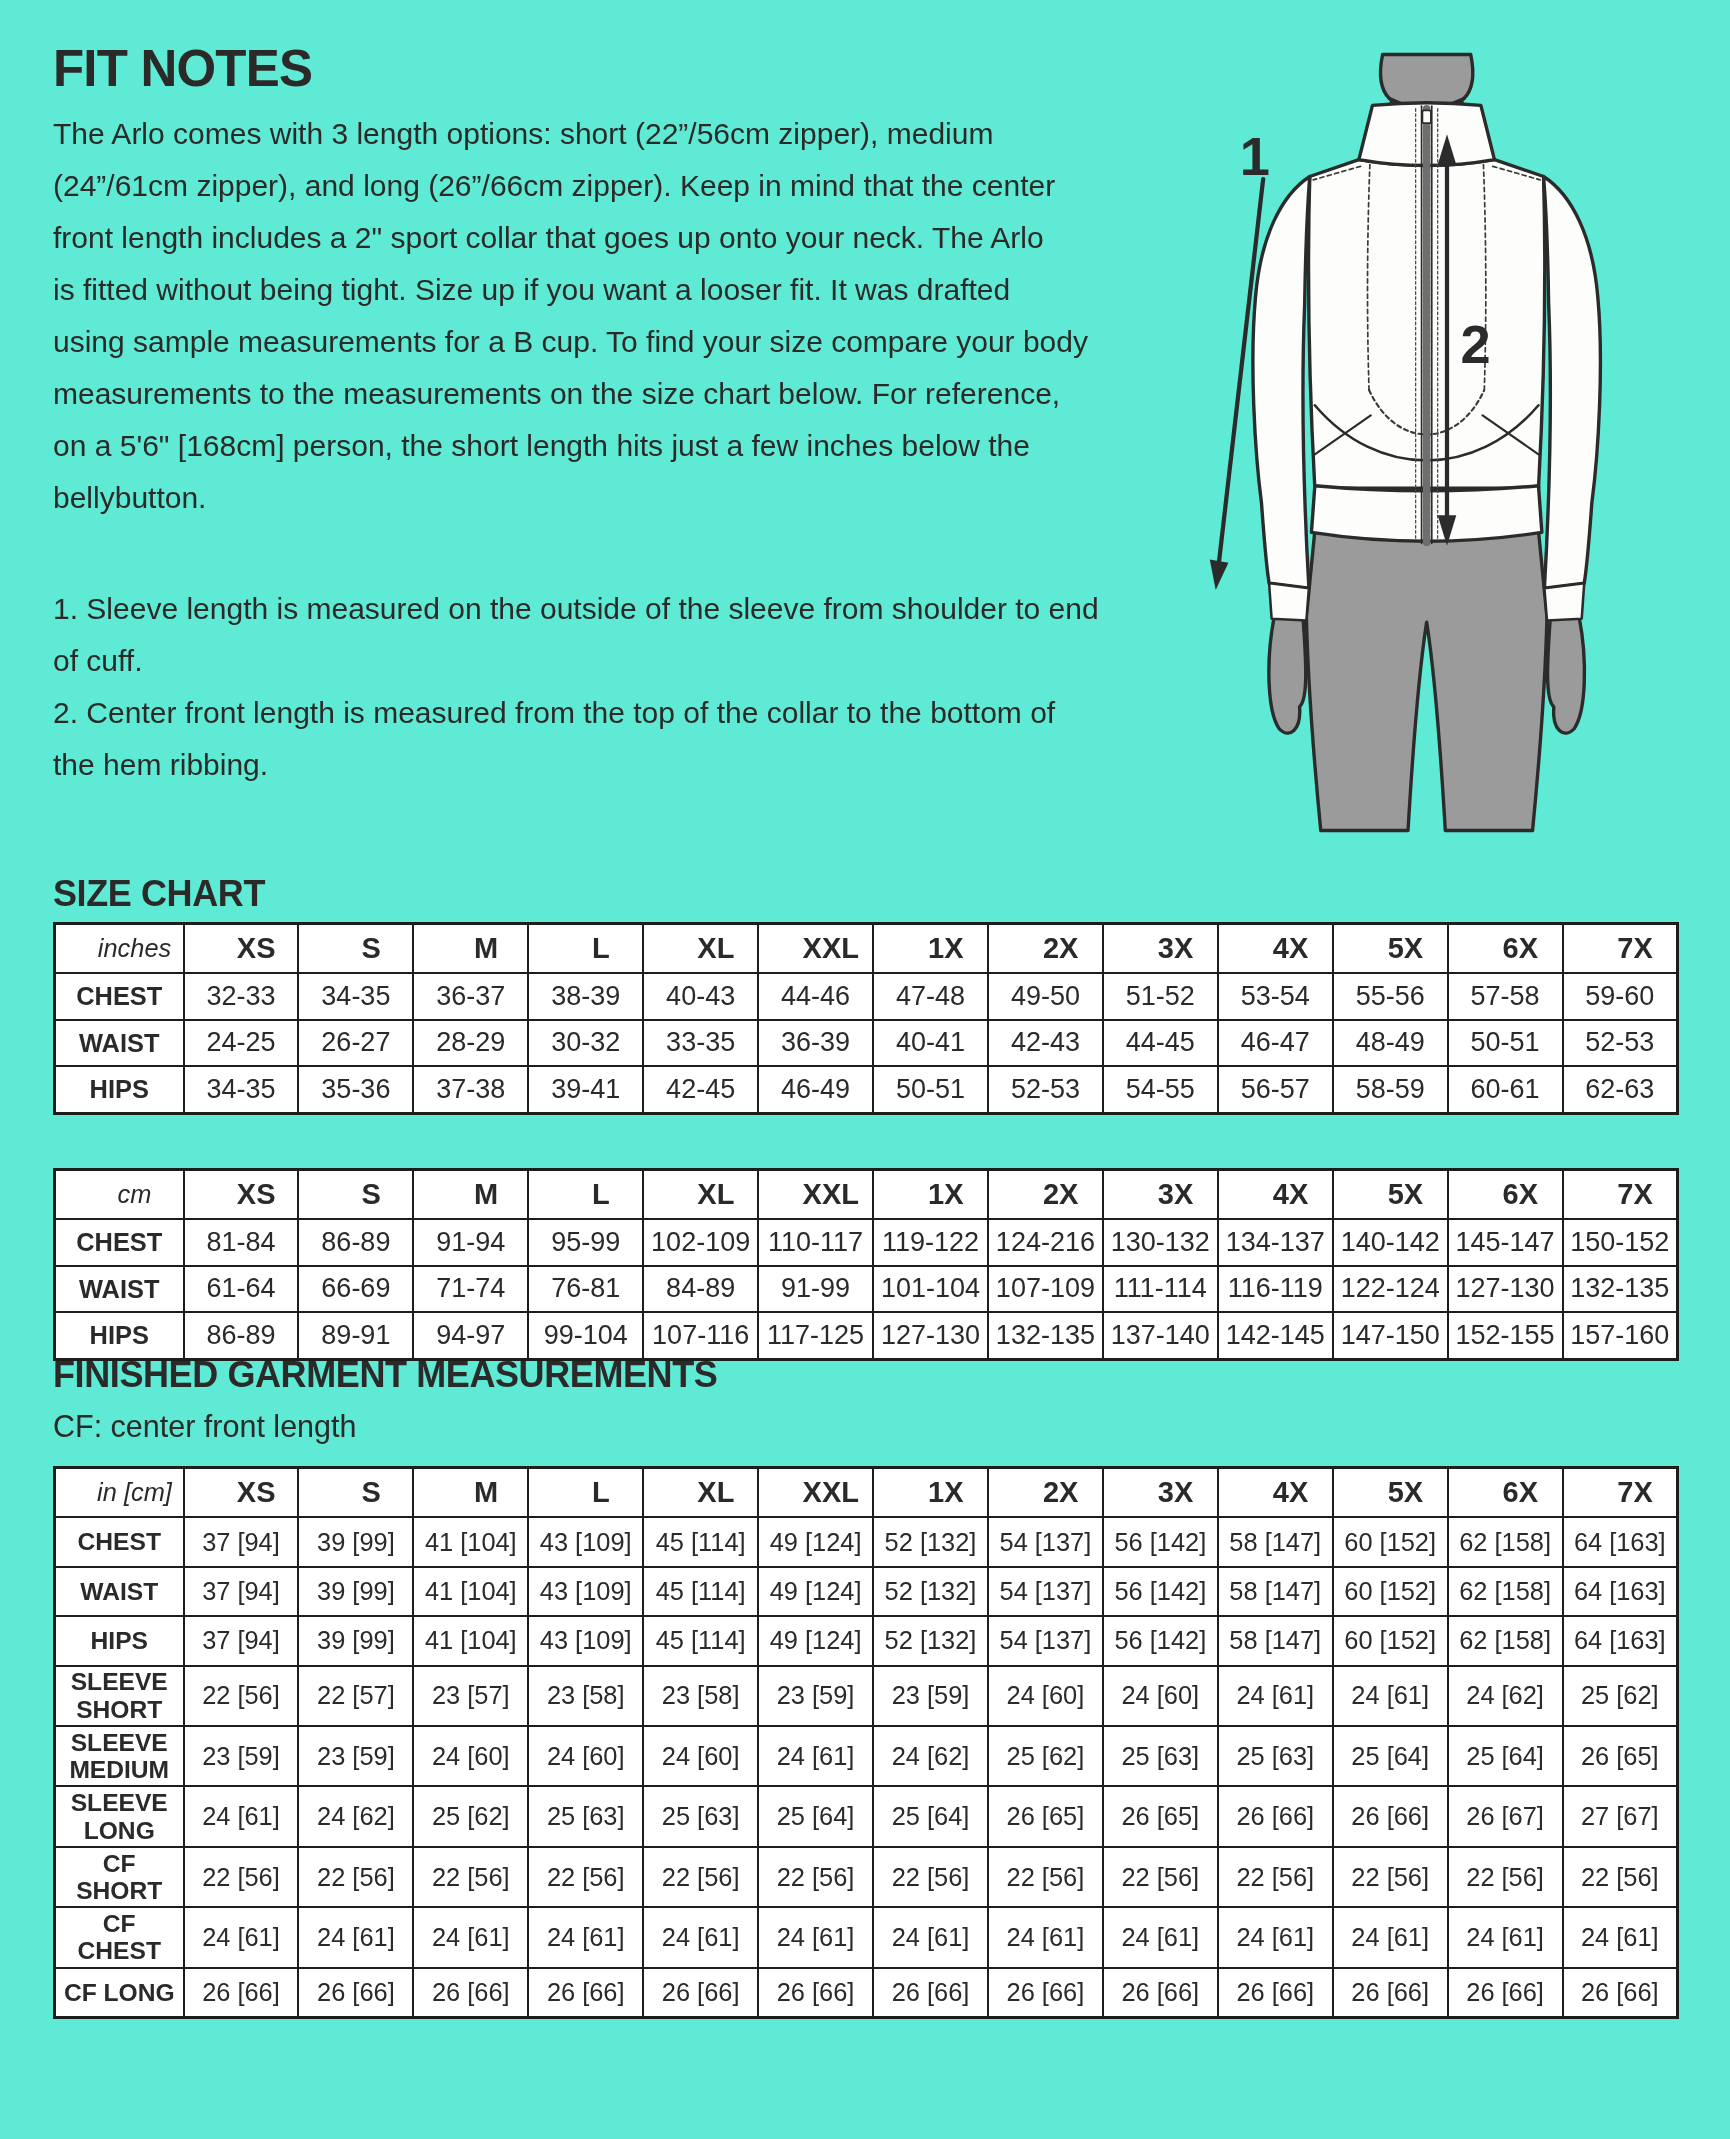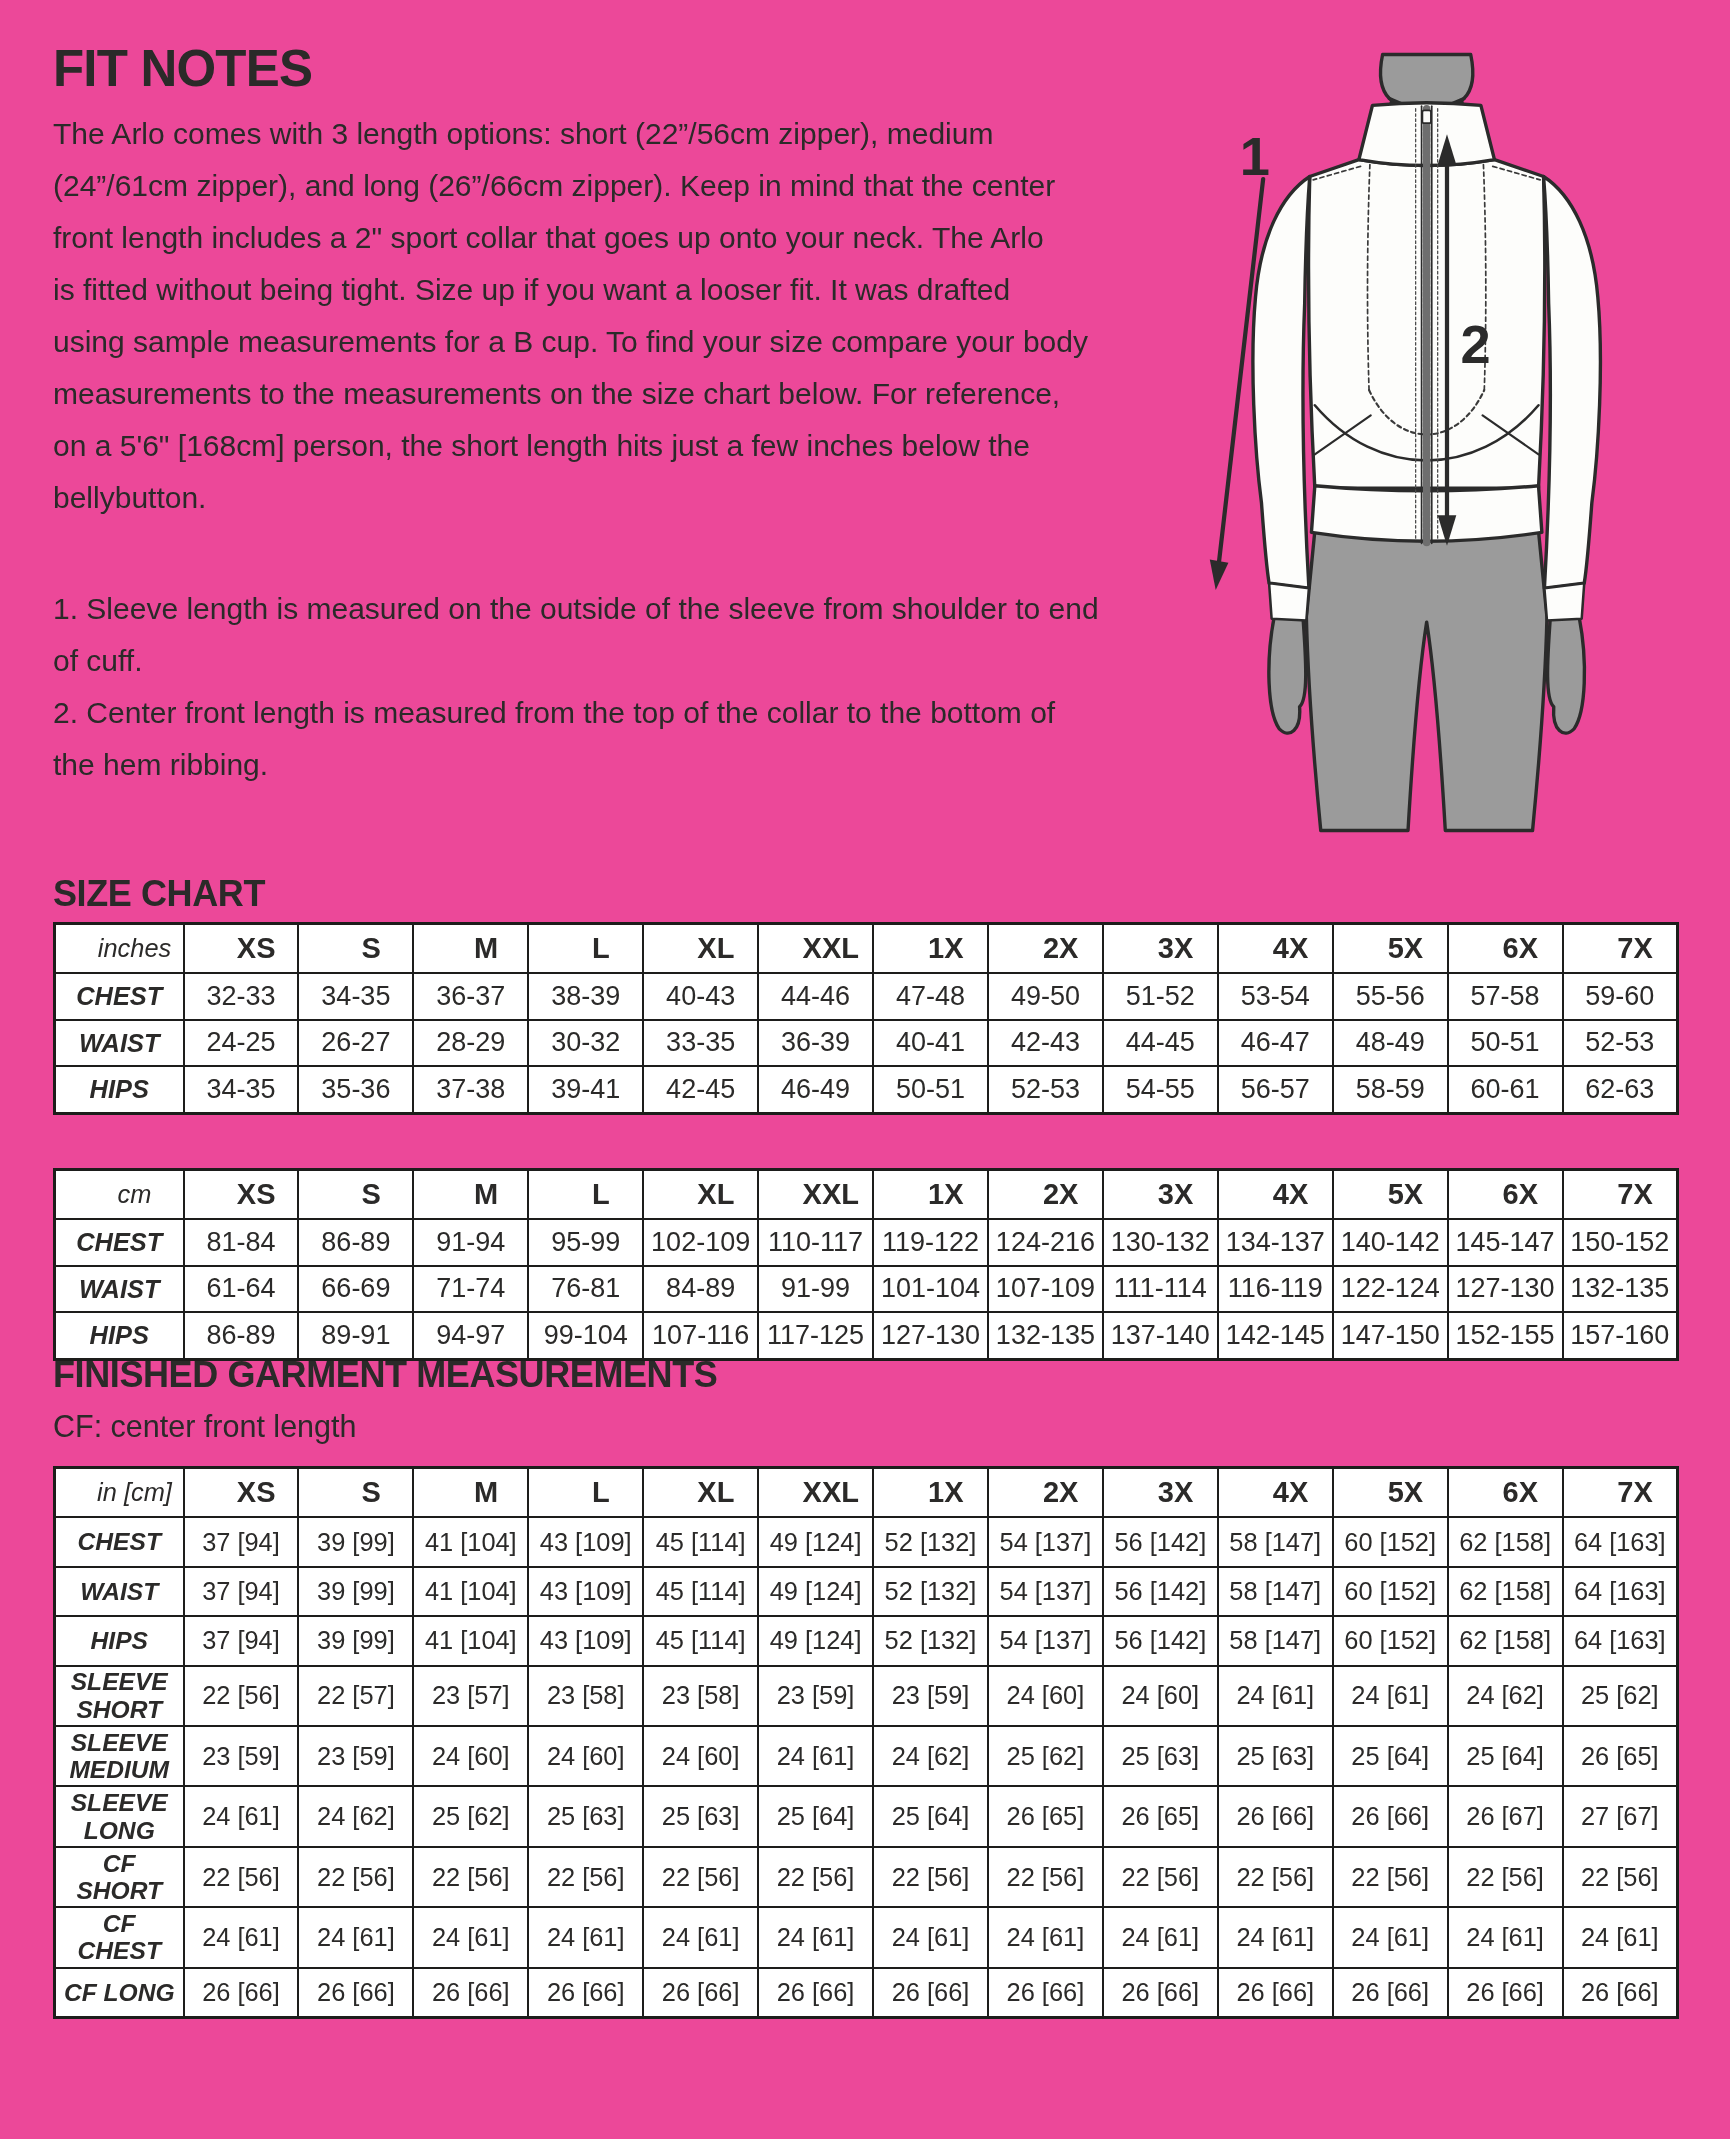--- a/index.html
+++ b/index.html
@@ -1,20 +1,20 @@
 <!DOCTYPE html>
 <html style="font-size:13.6px"><head>
 <meta charset="utf-8">
 <style>
   html,body{margin:0;padding:0;background:#ffffff;}
   .page{
     position:relative;
     width:1731px;
     height:2139px;
-    background:#ec4899;
+    background:#5eead4;
     font-family:"Liberation Sans",sans-serif;
     color:#2b2a29;
     overflow:hidden;
   }
   .title{
     position:absolute;left:53px;top:39px;
     font-size:51px;font-weight:700;letter-spacing:-0.8px;
   }
   .intro{position:absolute;left:53px;top:108px;}
   .notes{position:absolute;left:53px;top:583px;}
@@ -36,21 +36,21 @@
   table.t-fin{top:1466px;}
   th,td{
     border:2px solid #1d1d1b;
     text-align:center;vertical-align:middle;
     color:#2b2a29;padding:1.7px 2.5px;
     overflow:hidden;
   }
   table{border:3.4px solid #1d1d1b;}
   thead th{font-weight:700;font-size:29px;height:44px;border-bottom:2.9px solid #1d1d1b;padding-left:33px;}
   thead th.unit{font-weight:400;font-style:italic;font-size:25.4px;}
-  tbody th.rowlabel{font-weight:700;font-size:25.4px;line-height:1.12;font-style:italic;}
+  tbody th.rowlabel{font-weight:700;font-size:25.4px;line-height:1.12;}
   .sc tbody td{font-size:27px;height:41px;font-weight:400;}
   .fin tbody td{font-size:25.4px;height:44px;font-weight:400;}
   .fin tbody th.rowlabel{font-size:24.6px;}
   .illustration{position:absolute;left:1174px;top:24px;width:557px;height:826px;}
 </style>
 </head>
 <body>
 
 <div class="page">
 

